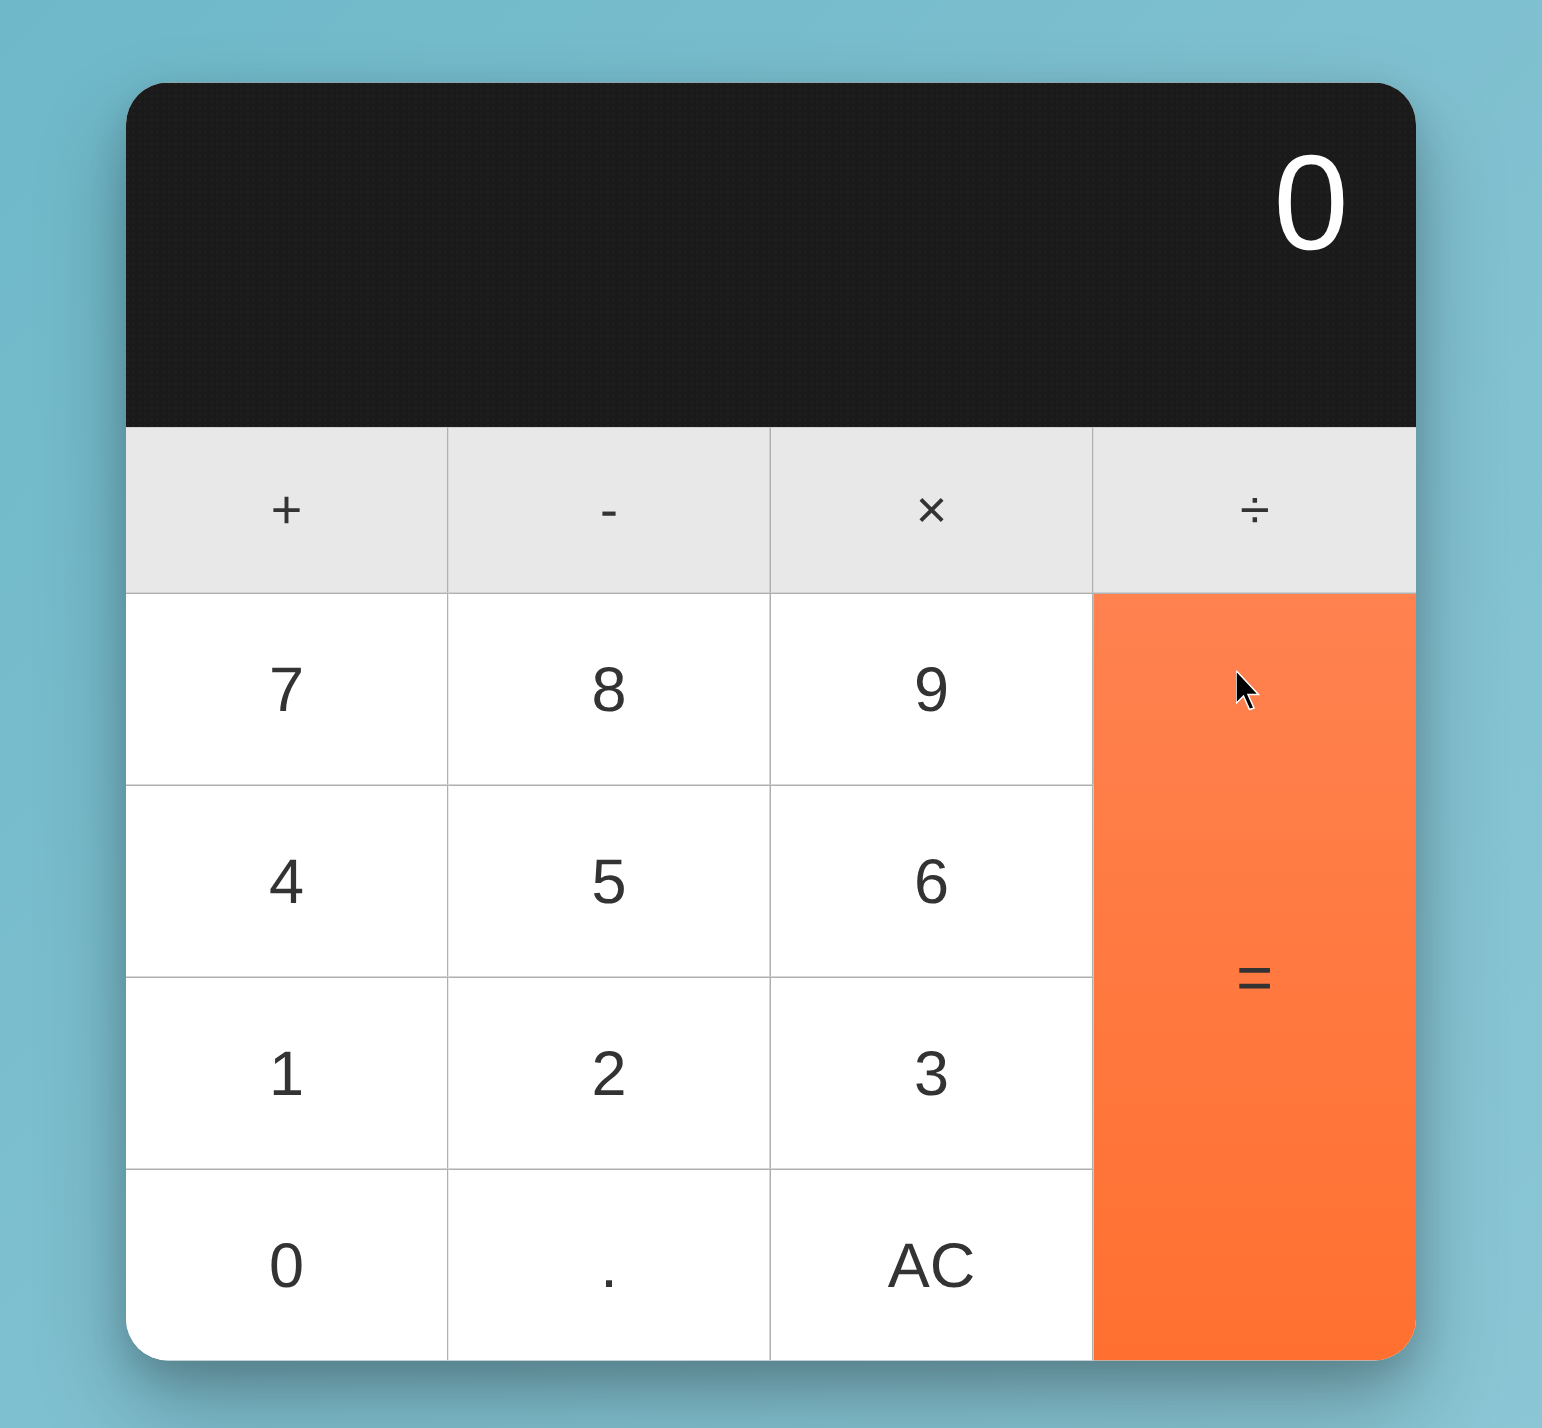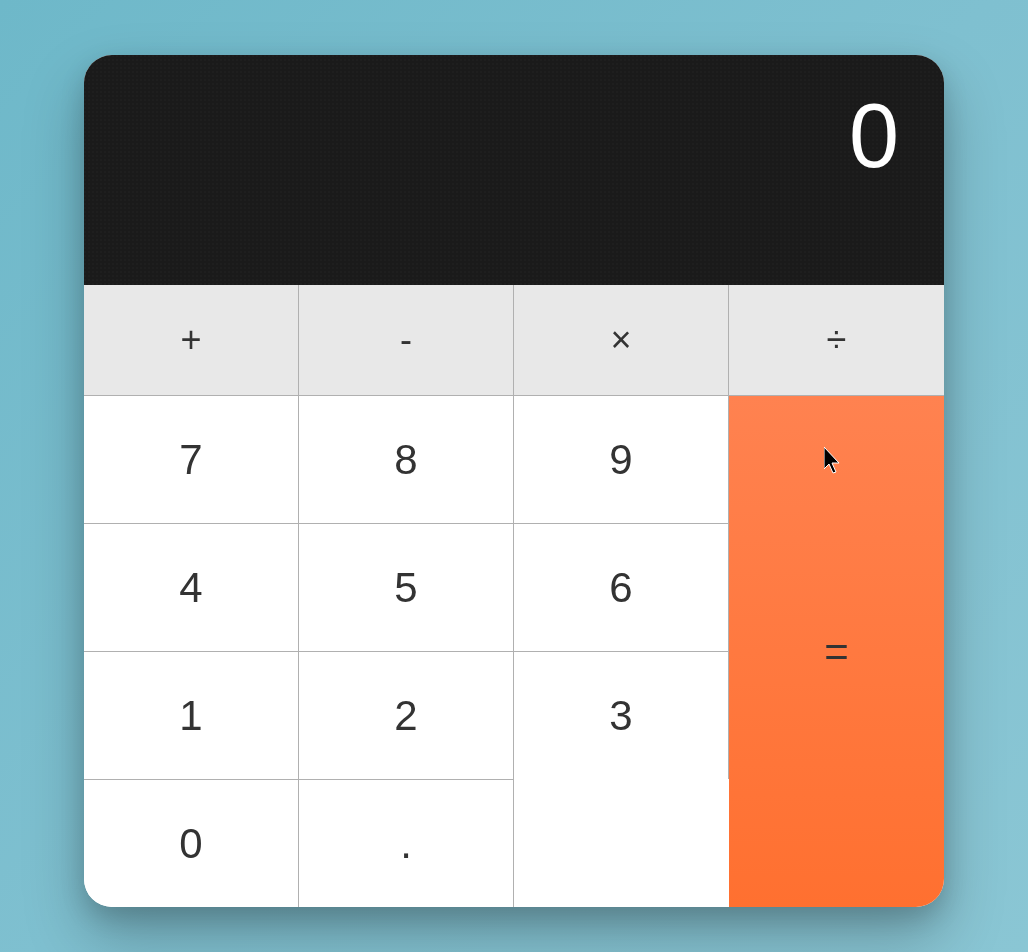--- a/index.html
+++ b/index.html
@@ -134,18 +134,19 @@
     <button class="num-btn">4</button>
     <button class="num-btn">5</button>
     <button class="num-btn">6</button>
 
     <button class="num-btn">1</button>
     <button class="num-btn">2</button>
     <button class="num-btn">3</button>
 
     <button class="num-btn">0</button>
     <button class="num-btn">.</button>
+    <button class="num-btn">AC</button>
   </div>
 </div>
 
 <svg class="cursor" width="20" height="28" viewBox="0 0 20 28">
   <path d="M 0 0 L 0 22 L 5 17 L 9 26 L 12 25 L 8 16 L 15 16 Z" fill="#000000" stroke="#ffffff" stroke-width="1"></path>
 </svg>
 
 </body></html>

